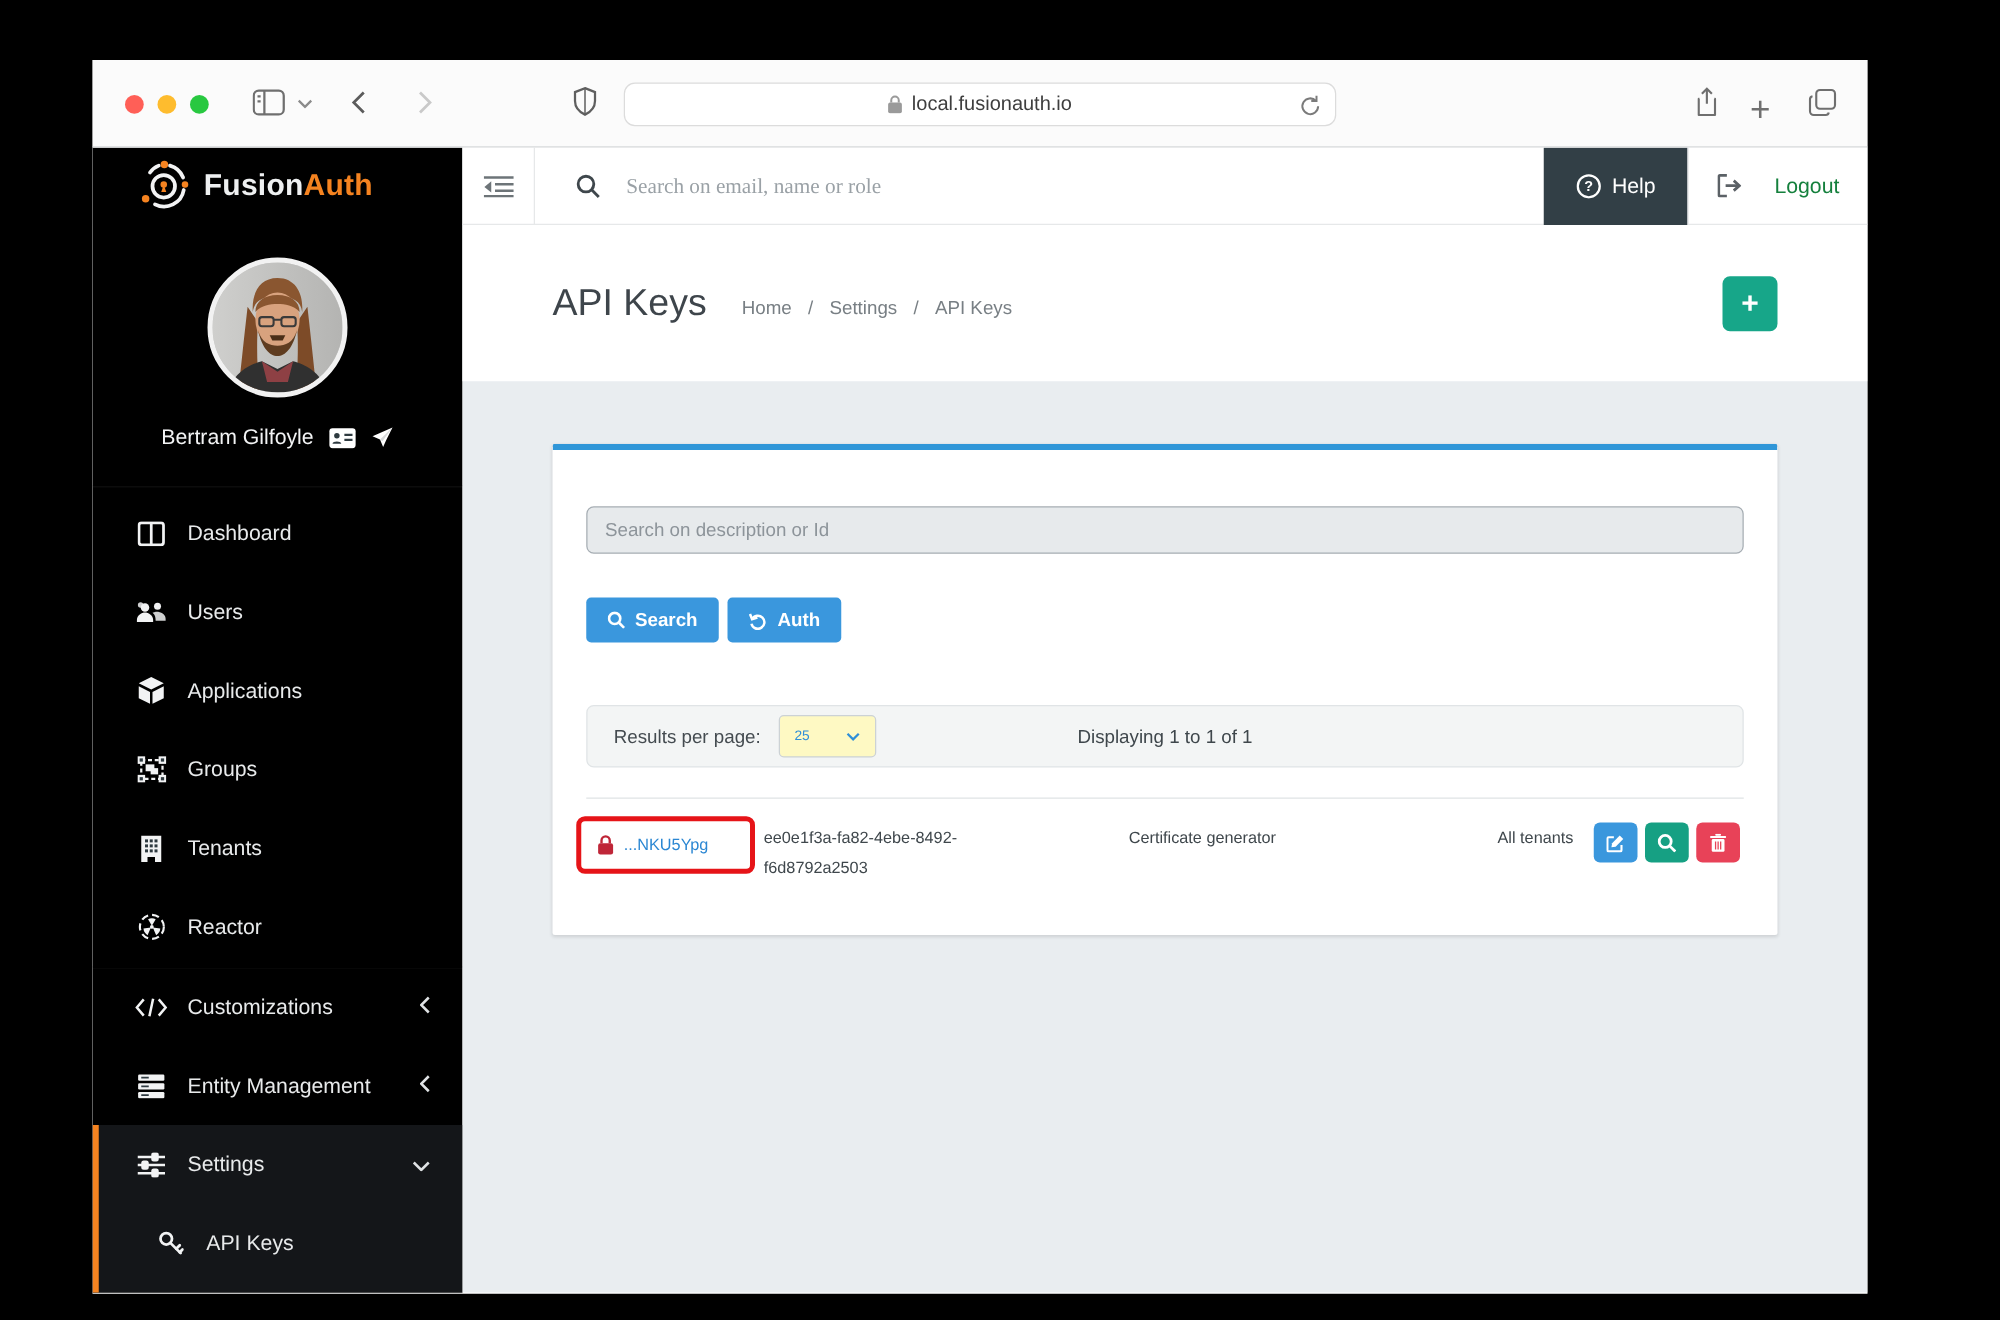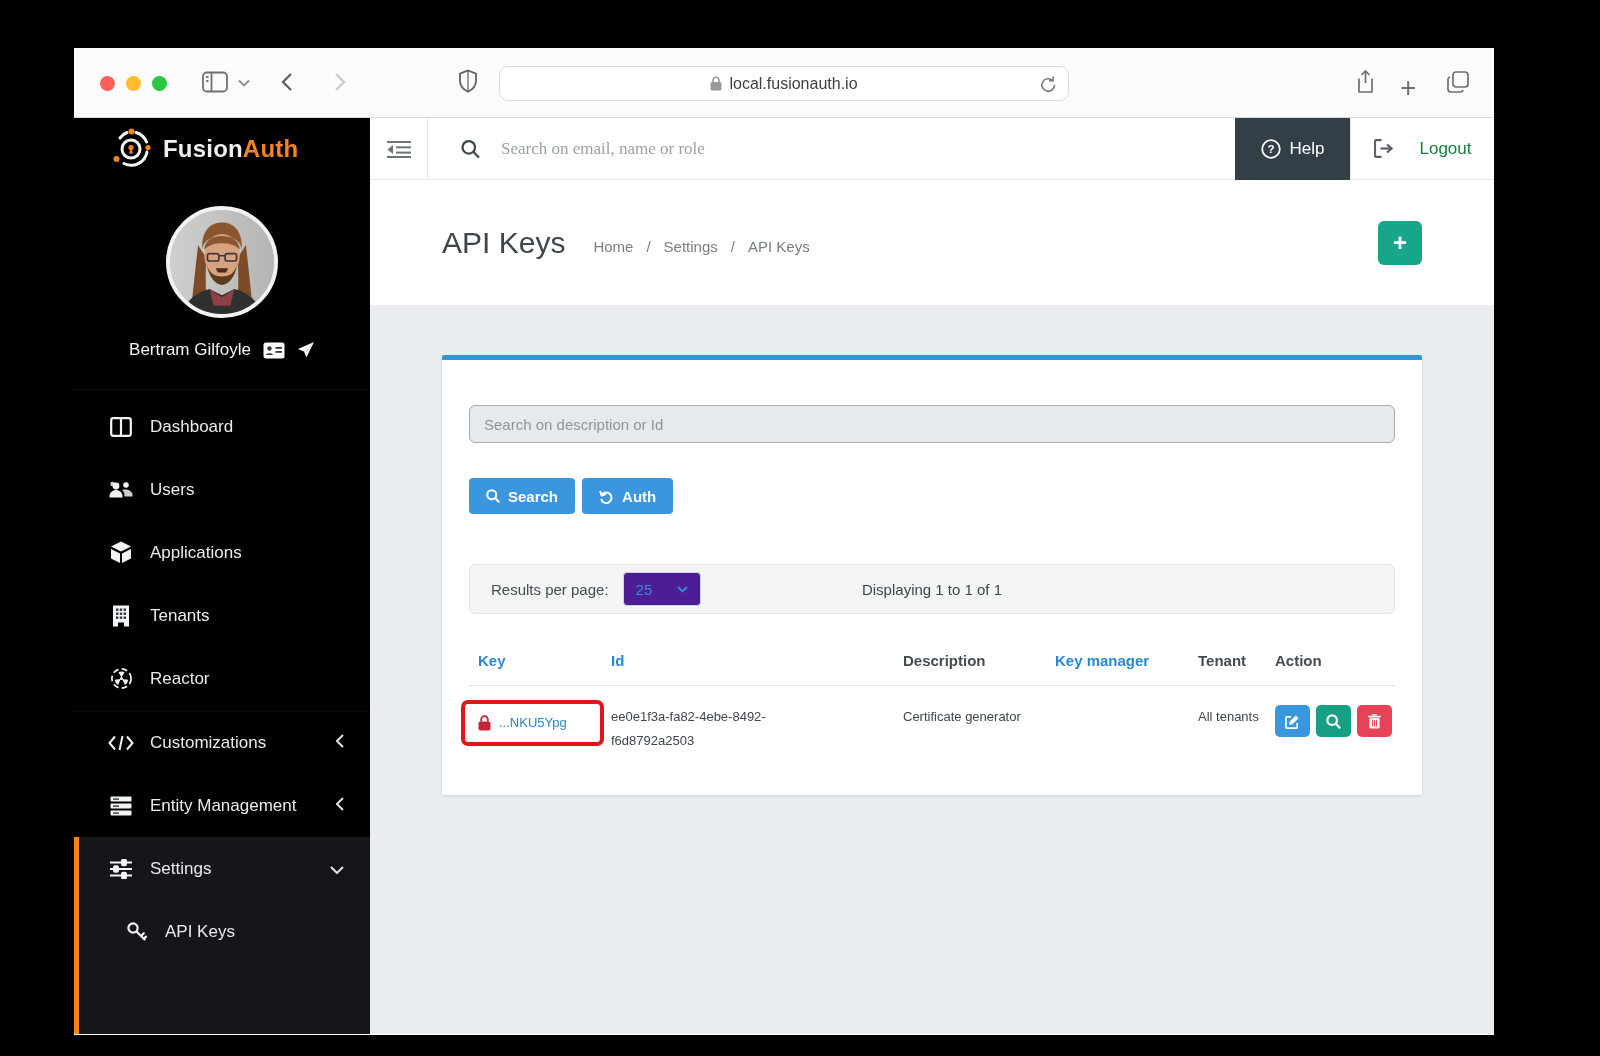--- a/index.html
+++ b/index.html
@@ -62,21 +62,21 @@
   .card { background:#fff; border-top:5px solid #2f96d8; border-radius:2px; box-shadow:0 1px 3px rgba(0,0,0,.12); padding:45px 27px 42px; }
 
   .desc-search { width:100%; height:38px; background:#e7eaec; border:1px solid #a6adb3; border-radius:6px; padding:0 14px; font-size:15px; color:#3f474c; font-family:inherit; outline:none; }
   .desc-search::placeholder { color:#8d949a; }
 
   .btn-row { margin-top:35px; display:flex; gap:7px; }
   .btn-blue { height:36px; padding:0 17px; background:#3a97dd; border:none; border-radius:4px; color:#fff; font-size:15px; font-weight:700; font-family:inherit; display:flex; align-items:center; gap:8px; cursor:pointer; }
 
   .results-bar { margin-top:50px; height:50px; background:#f3f5f5; border:1px solid #e0e4e6; border-radius:6px; display:flex; align-items:center; padding:4px 21px; position:relative; }
   .results-bar .lab { font-size:15px; color:#444b50; }
-  .pp-select { margin-left:14px; width:78px; height:34px; background:#4c1d95; border:1px solid #ccd2d5; border-radius:4px; display:flex; align-items:center; justify-content:space-between; padding:0 12px; color:#2f8fd8; font-size:15px; cursor:pointer; }
+  .pp-select { margin-left:14px; width:78px; height:34px; background:#fef9c3; border:1px solid #ccd2d5; border-radius:4px; display:flex; align-items:center; justify-content:space-between; padding:0 12px; color:#2f8fd8; font-size:11px; cursor:pointer; }
   .displaying { position:absolute; left:50%; transform:translateX(-50%); font-size:15px; color:#3f474c; }
 
   .table { margin-top:24px; padding:0 9px; }
   .t-grid { display:grid; grid-template-columns:133px 292px 152px 143px 77px 1fr; }
   .t-head { padding:14px 0 16px; align-items:center; }
   .t-head .th { font-size:15px; font-weight:700; color:#454c52; }
   .t-head .th.link { color:#2b87d3; cursor:pointer; }
   .t-divider { border-bottom:1px solid #dfe3e5; margin:0 -9px; }
   .t-row { padding-top:19px; font-size:13px; color:#3f474c; line-height:24px; }
   .t-row .cell { padding-right:30px; }
@@ -246,20 +246,34 @@
             <svg width="22" height="23" viewBox="0 0 22 23" fill="#f2f3f4">
               <path d="M11 0.5 L21 5.5 L11 10.5 L1 5.5 Z"></path>
               <path d="M1 8 L10 12.5 L10 22 L1 17.5 Z"></path>
               <path d="M21 8 L12 12.5 L12 22 L21 17.5 Z"></path>
             </svg>
             </span>
           <span>Applications</span>
         </div>
         <div class="nav-item">
           <span class="ic">
+            <svg width="23" height="21" viewBox="0 0 23 21" fill="none" stroke="#f2f3f4" stroke-width="1.8">
+              <rect x="3" y="3" width="17" height="15" stroke-dasharray="3.2 2.2"></rect>
+              <rect x="6.5" y="6.5" width="7" height="5.5" fill="#f2f3f4" stroke="none"></rect>
+              <rect x="10.5" y="9.5" width="6" height="5" fill="#f2f3f4" stroke="none"></rect>
+              <rect x="0.8" y="0.8" width="4.4" height="4.4" fill="#2e3a40"></rect>
+              <rect x="17.8" y="0.8" width="4.4" height="4.4" fill="#2e3a40"></rect>
+              <rect x="0.8" y="15.8" width="4.4" height="4.4" fill="#2e3a40"></rect>
+              <rect x="17.8" y="15.8" width="4.4" height="4.4" fill="#2e3a40"></rect>
+            </svg>
+            </span>
+          <span>Groups</span>
+        </div>
+        <div class="nav-item">
+          <span class="ic">
             <svg width="18" height="22" viewBox="0 0 18 22" fill="#f2f3f4">
               <path d="M1 0.5h16v21h-5v-4h-6v4H1z"></path>
               <g fill="#2e3a40">
                 <rect x="4" y="3.5" width="2.4" height="2.4"></rect>
                   <rect x="7.8" y="3.5" width="2.4" height="2.4"></rect>
                   <rect x="11.6" y="3.5" width="2.4" height="2.4"></rect>
                 <rect x="4" y="7.5" width="2.4" height="2.4"></rect>
                   <rect x="7.8" y="7.5" width="2.4" height="2.4"></rect>
                   <rect x="11.6" y="7.5" width="2.4" height="2.4"></rect>
                 <rect x="4" y="11.5" width="2.4" height="2.4"></rect>
@@ -429,28 +443,20 @@
             <div class="pp-select">
               <span>25</span>
               <svg width="11" height="7" viewBox="0 0 11 7" fill="none" stroke="#2f8fd8" stroke-width="1.8">
                   <polyline points="1,1 5.5,5.5 10,1"></polyline>
                 </svg>
             </div>
             <span class="displaying">Displaying 1 to 1 of 1</span>
           </div>
 
           <div class="table">
-            <div class="t-grid t-head">
-              <span class="th link">Key</span>
-              <span class="th link">Id</span>
-              <span class="th">Description</span>
-              <span class="th link">Key manager</span>
-              <span class="th">Tenant</span>
-              <span class="th">Action</span>
-            </div>
             <div class="t-divider"></div>
             <div class="t-grid t-row">
               <div class="cell key-cell">
                 <span class="red-box"></span>
                 <span class="key-inner">
                   <svg width="13" height="16" viewBox="0 0 13 16">
                     <rect x="0.5" y="6.5" width="12" height="9" rx="1.8" fill="#bf2638"></rect>
                     <path d="M3.2 6.5 V4.4 a3.3 3.3 0 0 1 6.6 0 V6.5" fill="none" stroke="#bf2638" stroke-width="1.9"></path>
                   </svg>
                   <span>...NKU5Ypg</span>

